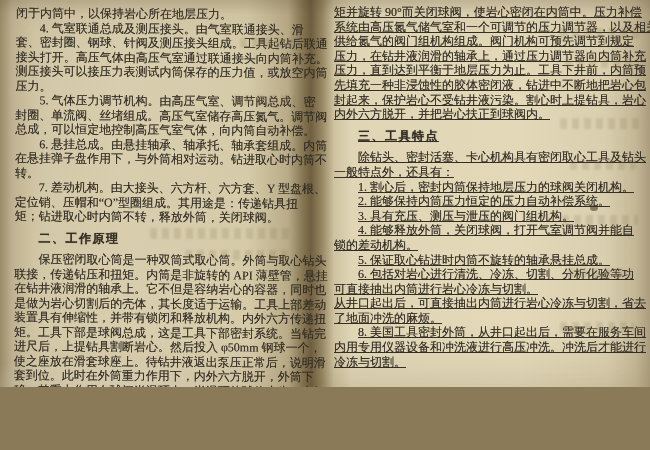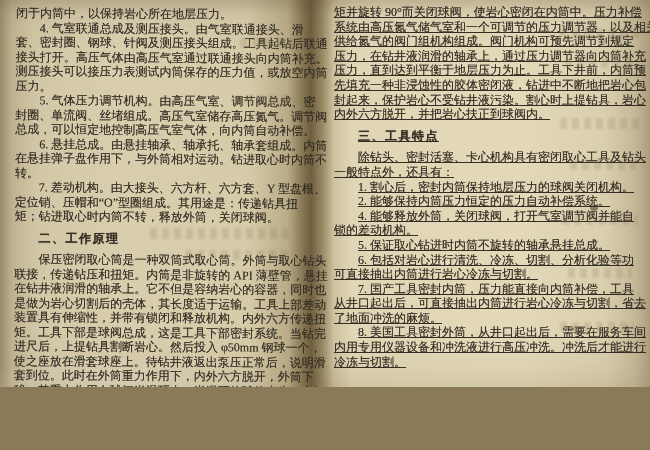--- a/index.html
+++ b/index.html
@@ -83,26 +83,26 @@
       <div class="line">压力，在钻井液润滑的轴承上，通过压力调节器向内筒补充</div>
       <div class="line">压力，直到达到平衡于地层压力为止。工具下井前，内筒预</div>
       <div class="line">先填充一种非浸蚀性的胶体密闭液，钻进中不断地把岩心包</div>
       <div class="line">封起来，保护岩心不受钻井液污染。割心时上提钻具，岩心</div>
       <div class="line">内外六方脱开，并把岩心扶正到球阀内。</div>
       <div class="line heading">三、工具特点</div>
       <div class="line indent">除钻头、密封活塞、卡心机构具有密闭取心工具及钻头</div>
       <div class="line">一般特点外，还具有：</div>
       <div class="line indent">1. 割心后，密封内筒保持地层压力的球阀关闭机构。</div>
       <div class="line indent">2. 能够保持内筒压力恒定的压力自动补偿系统。</div>
+      <div class="line indent">3. 具有充压、测压与泄压的阀门组机构。</div>
       <div class="line indent">4. 能够释放外筒，关闭球阀，打开气室调节阀并能自</div>
       <div class="line">锁的差动机构。</div>
       <div class="line indent">5. 保证取心钻进时内筒不旋转的轴承悬挂总成。</div>
       <div class="line indent">6. 包括对岩心进行清洗、冷冻、切割、分析化验等功</div>
       <div class="line">可直接抽出内筒进行岩心冷冻与切割。</div>
-      <div class="line indent">7. 国产工具密封内筒，压力能直接向内筒补偿，工具</div>
       <div class="line">从井口起出后，可直接抽出内筒进行岩心冷冻与切割，省去</div>
       <div class="line">了地面冲洗的麻烦。</div>
       <div class="line indent">8. 美国工具密封外筒，从井口起出后，需要在服务车间</div>
       <div class="line">内用专用仪器设备和冲洗液进行高压冲洗。冲洗后才能进行</div>
       <div class="line">冷冻与切割。</div>
     </div>
   <div class="pagenum right">· 119 ·</div>
 
   <div class="ghost" style="left:240px; top:38px;  width:58px;  height:10px;"></div>
   <div class="ghost" style="left:233px; top:95px;  width:62px;  height:10px;"></div>

